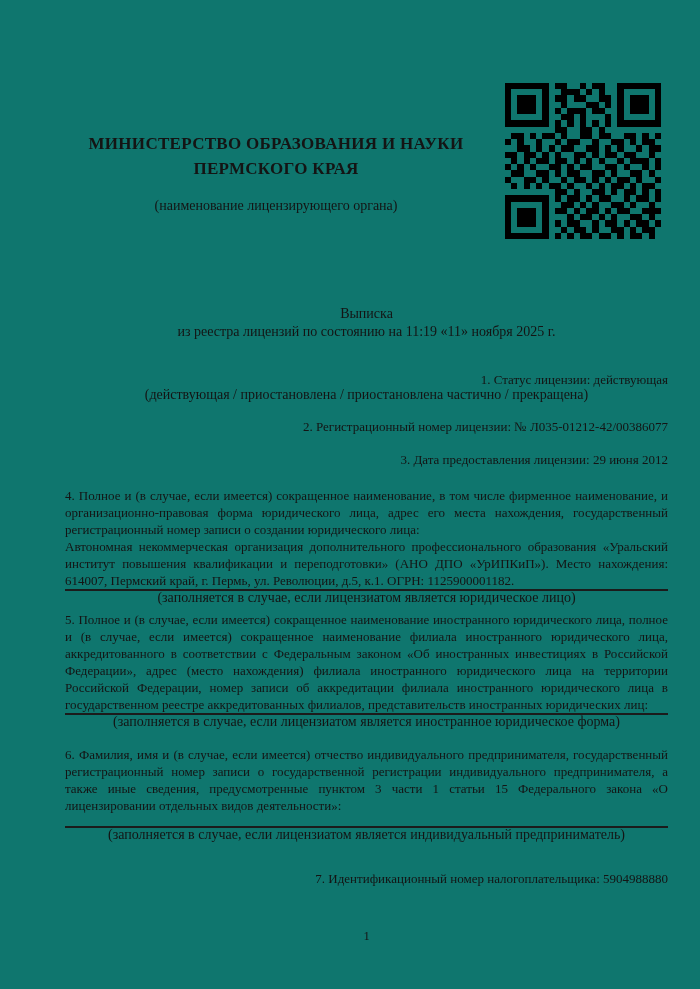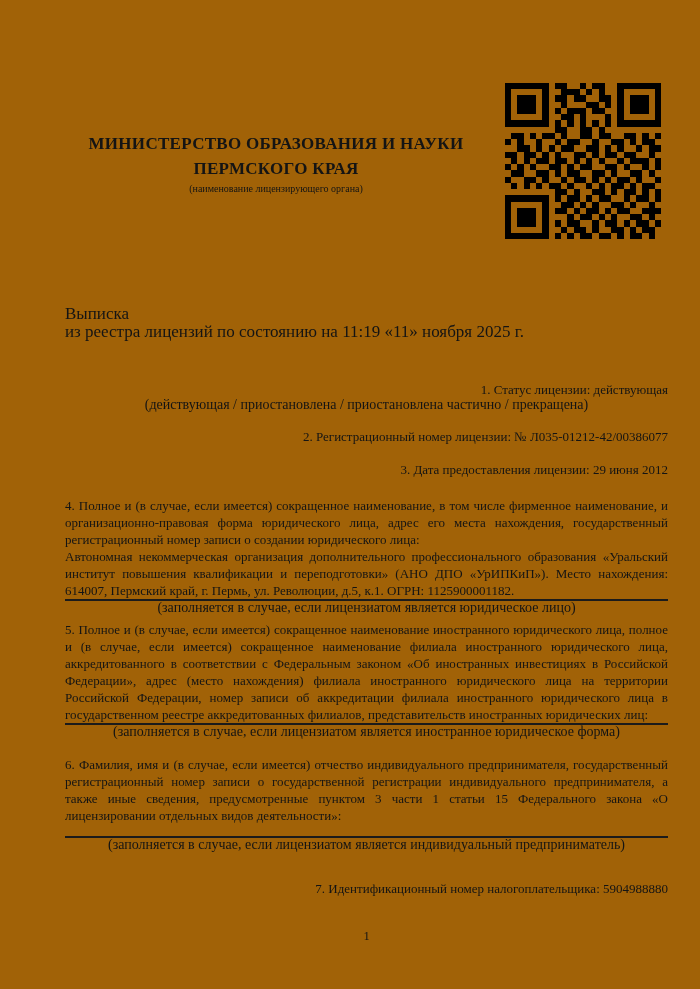--- a/index.html
+++ b/index.html
@@ -1,43 +1,43 @@
 <!DOCTYPE html>
 <html><head>
 <meta charset="utf-8">
 <style>
   * { margin: 0; padding: 0; box-sizing: border-box; }
   html, body { background: #e8e8e8; }
   .page {
     position: relative;
     width: 700px; height: 989px;
-    background: #a16207;
+    background: #0f766e;
     font-family: "Liberation Serif", serif;
     color: #141414;
     overflow: hidden;
   }
   .qr {
     position: absolute; left: 505px; top: 83px;
     width: 156px; height: 156px;
   }
   .qr svg { width: 100%; height: 100%; shape-rendering: crispEdges; }
   .header {
     position: absolute; left: 65px; top: 131px;
     width: 422px; text-align: center;
   }
   .header .h-line {
     font-weight: bold; font-size: 17px; line-height: 25px;
     letter-spacing: 0.3px;
   }
-  .header .h-note { font-size: 10px; line-height: 14px; margin-top: 1px; }
+  .header .h-note { font-size: 14px; line-height: 14px; margin-top: 18px; }
   .content {
     position: absolute; left: 65px; top: 305px; width: 603px;
     font-size: 13px; line-height: 17px;
   }
-  .doc-title { text-align: left; font-size: 17px; line-height: 18px; margin-bottom: 40px; }
+  .doc-title { text-align: center; font-size: 14px; line-height: 18px; margin-bottom: 30px; }
   .para { text-align: right; }
   .just { text-align: justify; }
   .note { font-size: 14px; line-height: 14px; text-align: center; }
   .rule { border-top: 2px solid #1b1b1b; height: 0; }
   .item-1 .note { margin-bottom: 16px; }
   .item-2 { margin-bottom: 16px; }
   .item-3 { margin-bottom: 19px; }
   .item-4 .note { margin-bottom: 6px; }
   .item-5 .note { margin-bottom: 17px; }
   .item-5 .rule { margin-top: 0px; }

